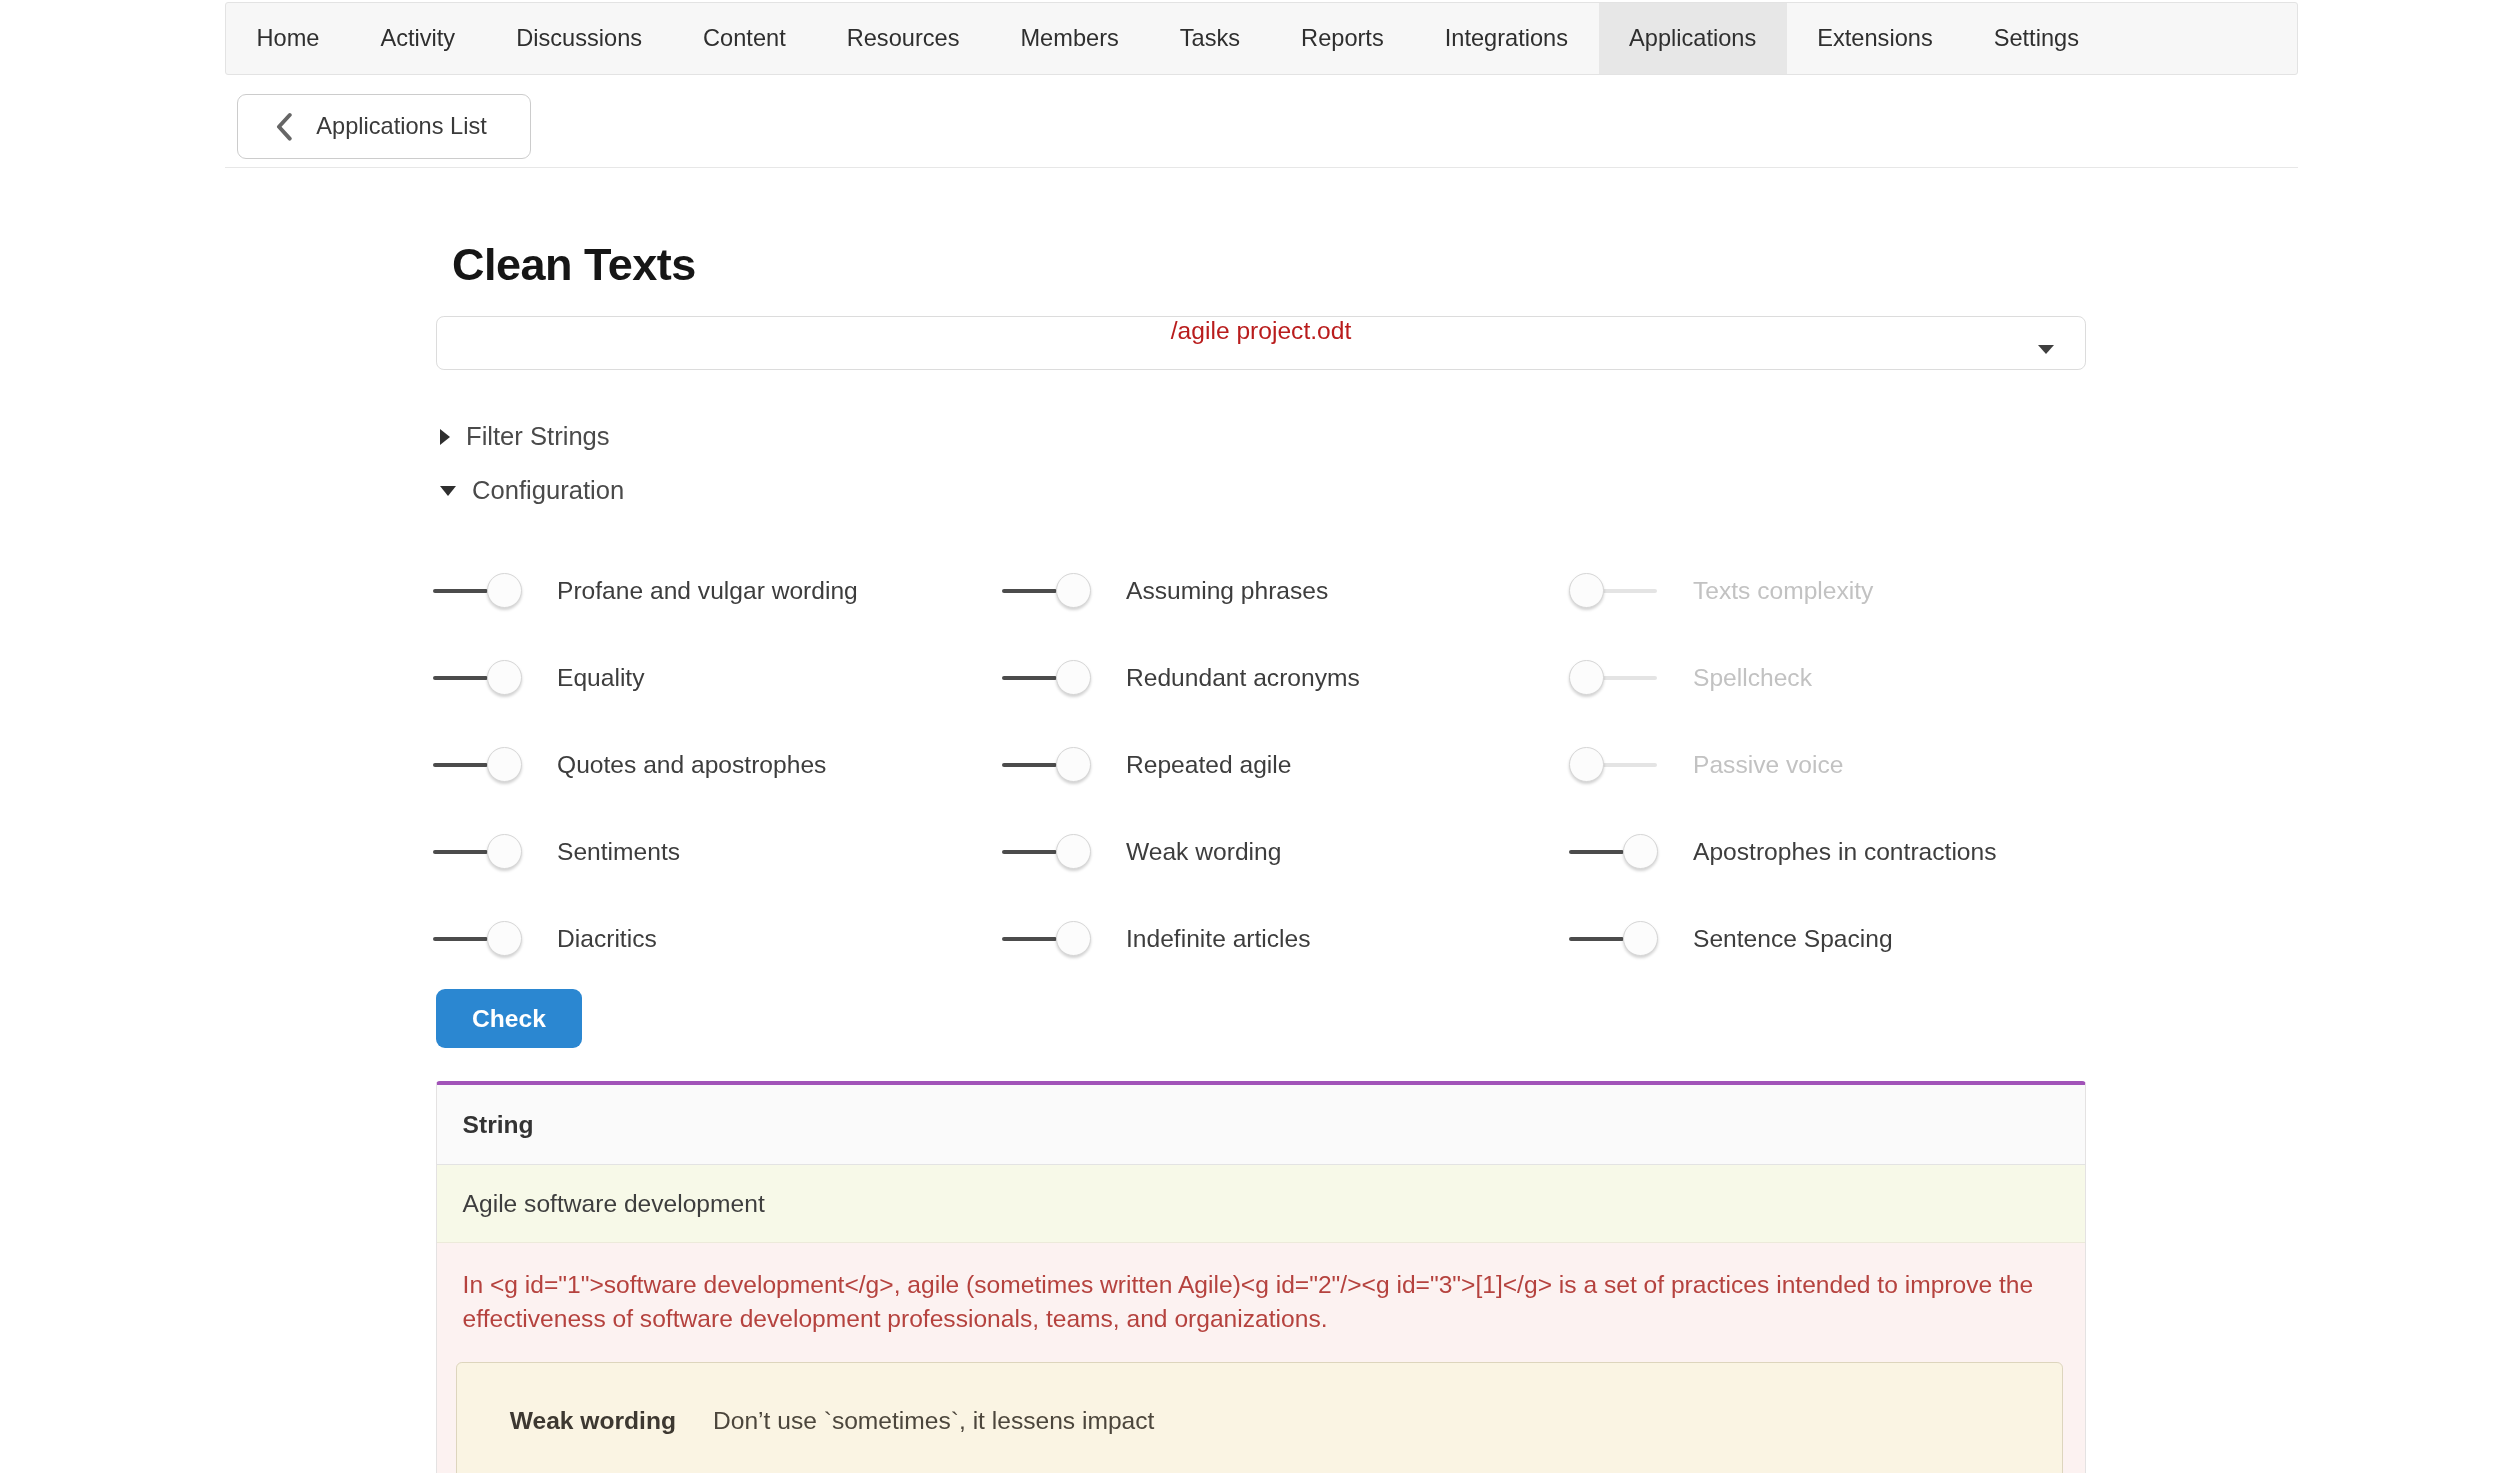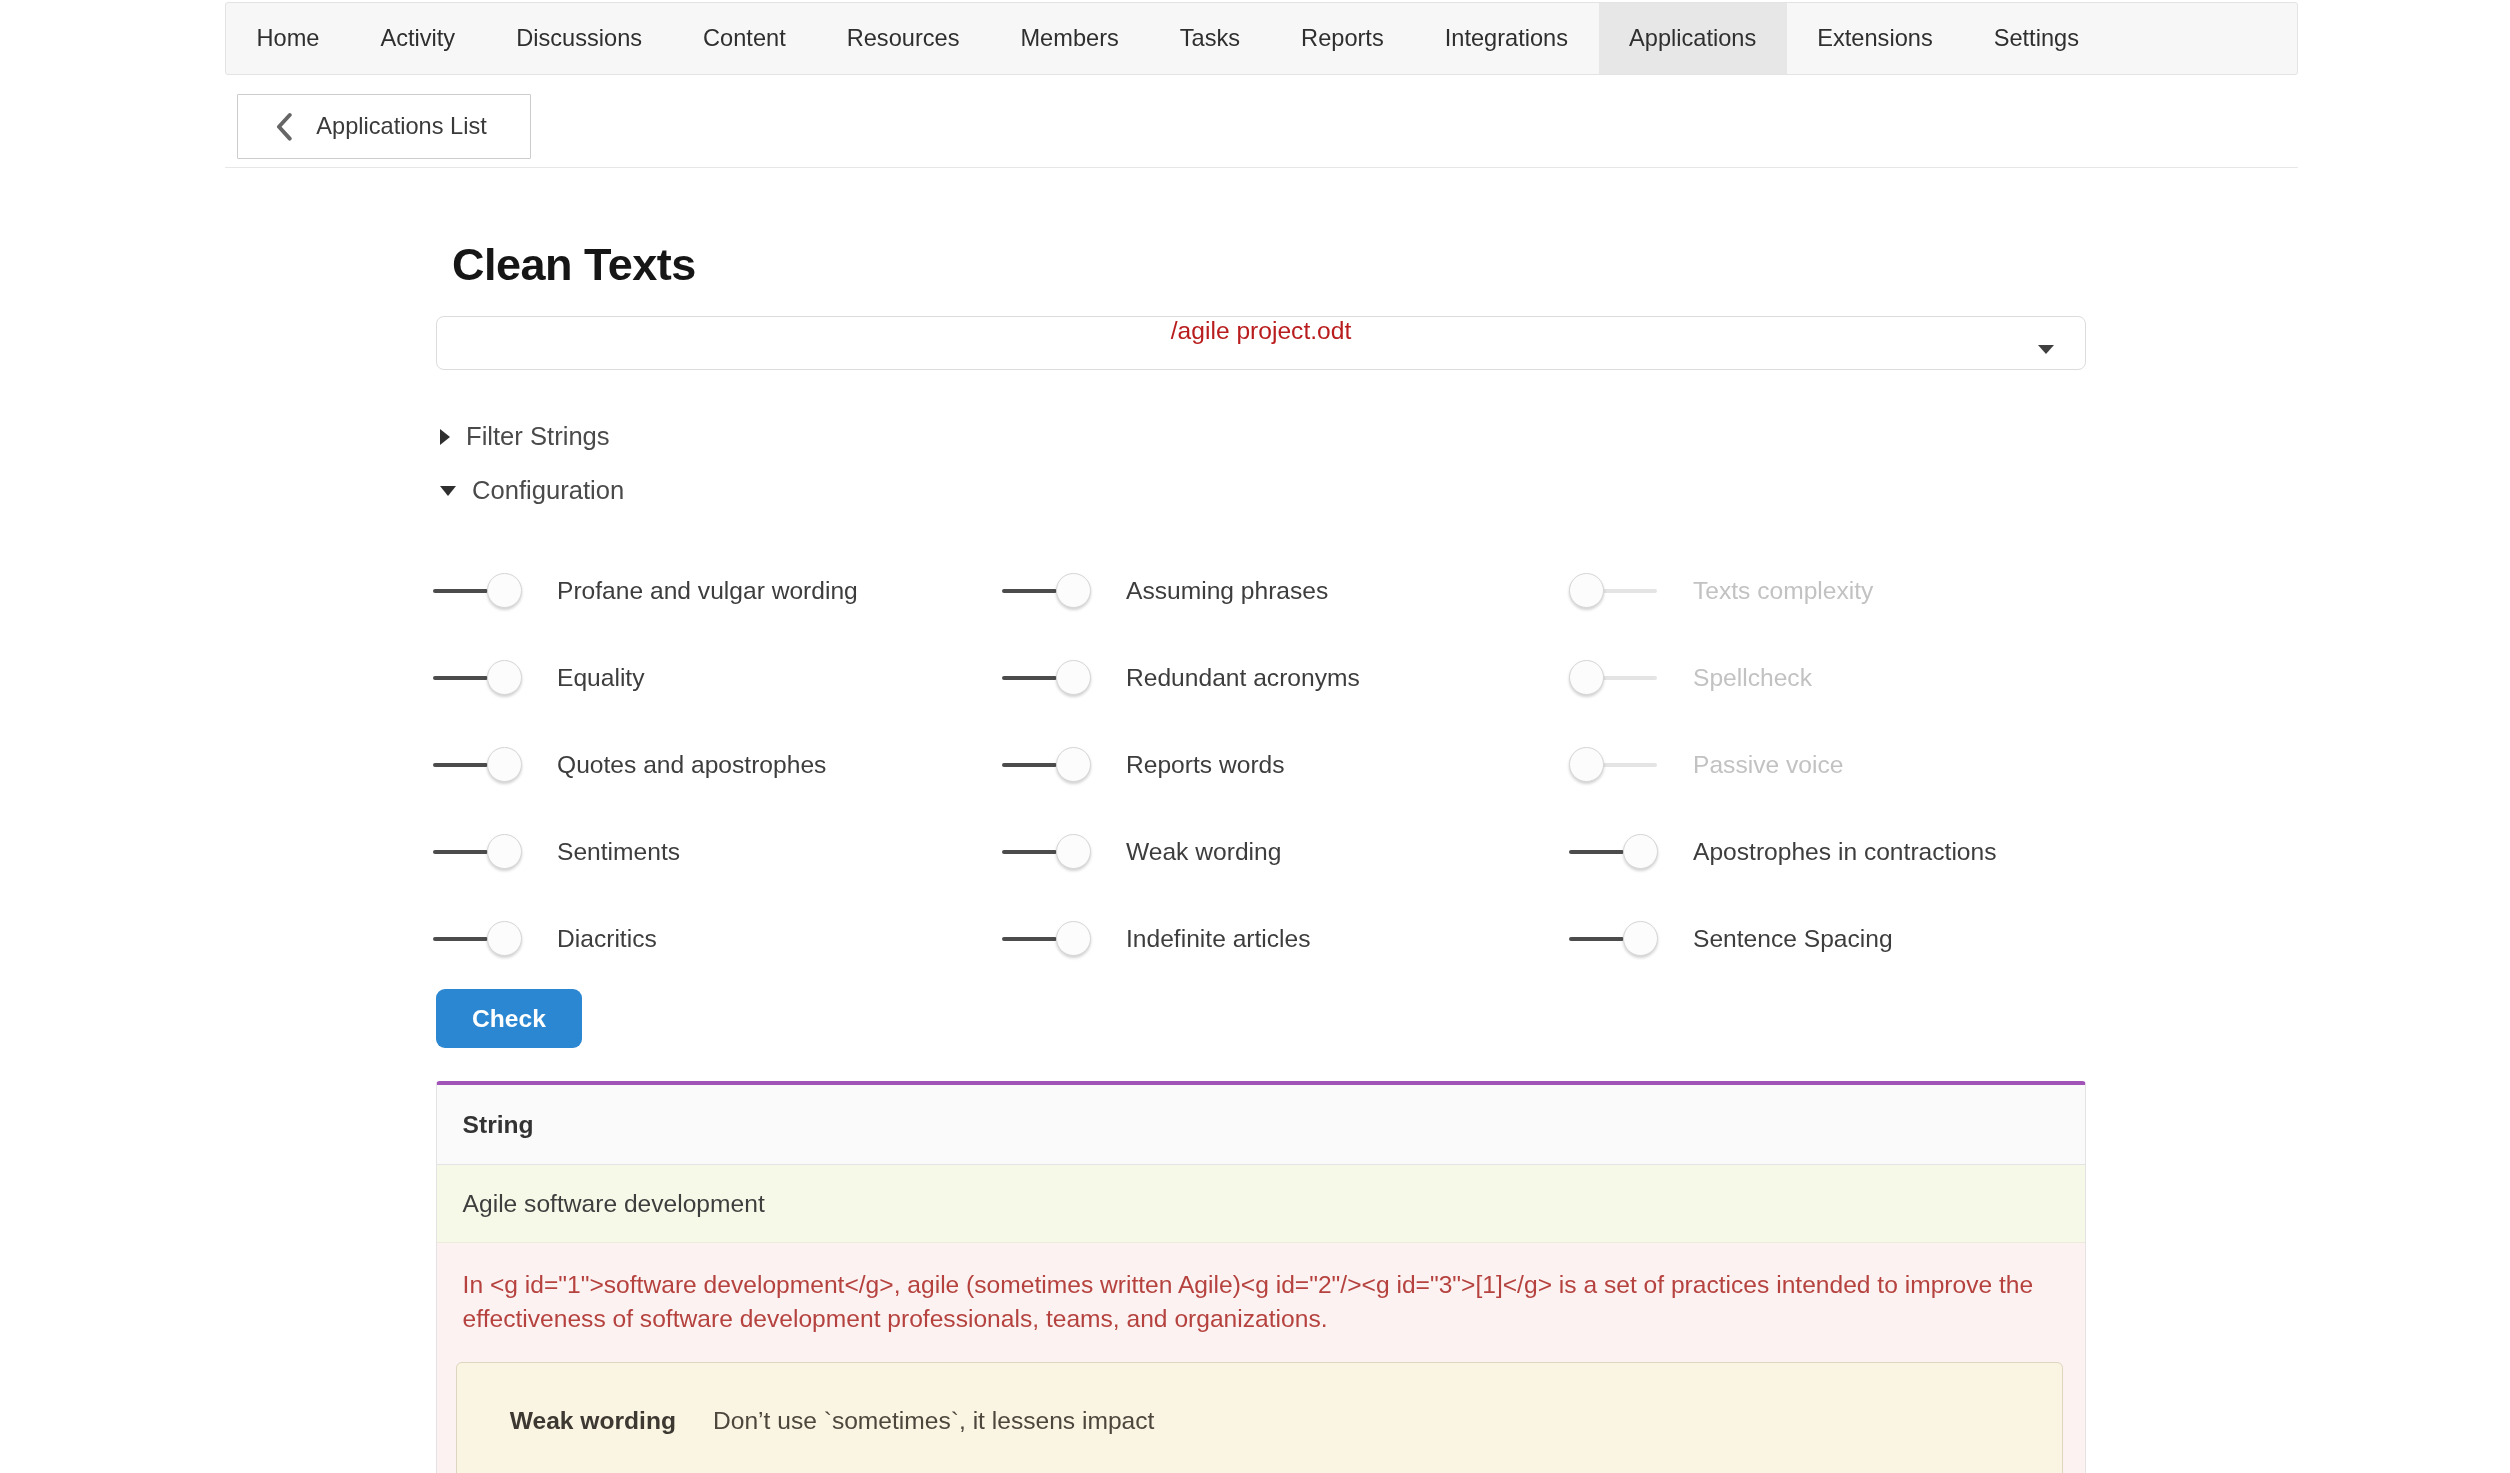--- a/index.html
+++ b/index.html
@@ -18,21 +18,21 @@
   }
   .nav-item {
     padding:0 30.5px; line-height:71px; font-size:23.6px; color:#2f2f2f;
     cursor:pointer; white-space:nowrap;
   }
   .nav-item.active { background:#e7e7e7; }
 
   
   .back-btn {
     position:absolute; left:237px; top:94px; width:294px; height:65px;
-    background:#fff; border:1px solid #cccccc; border-radius:1px;
+    background:#fff; border:1px solid #cccccc; border-radius:9px;
     display:flex; align-items:center; gap:23.6px; padding:0 0 0 37px;
     font-size:23.6px; color:#3a3a3a; cursor:pointer; font-family:inherit;
   }
   .divider {
     position:absolute; left:225px; top:167px; width:2073px; height:1px;
     background:#e7e7e7;
   }
 
   .title {
     position:absolute; left:444px; top:231px; margin:8px;
@@ -219,21 +219,21 @@
         <span class="track"></span>
         <span class="knob"></span>
       </span>
       <span class="toggle-label">Quotes and apostrophes</span>
     </div>
     <div class="toggle-item">
       <span class="switch on">
         <span class="track"></span>
         <span class="knob"></span>
       </span>
-      <span class="toggle-label">Reports words</span>
+      <span class="toggle-label">Repeated agile</span>
     </div>
     <div class="toggle-item disabled">
       <span class="switch off">
         <span class="track"></span>
         <span class="knob"></span>
       </span>
       <span class="toggle-label">Passive voice</span>
     </div>
     <div class="toggle-item">
       <span class="switch on">

